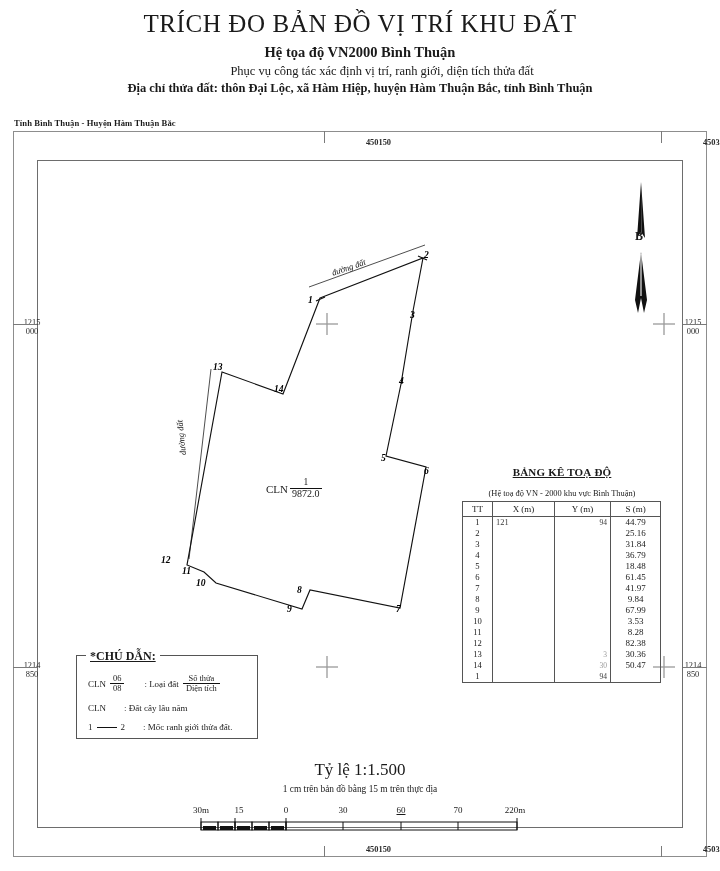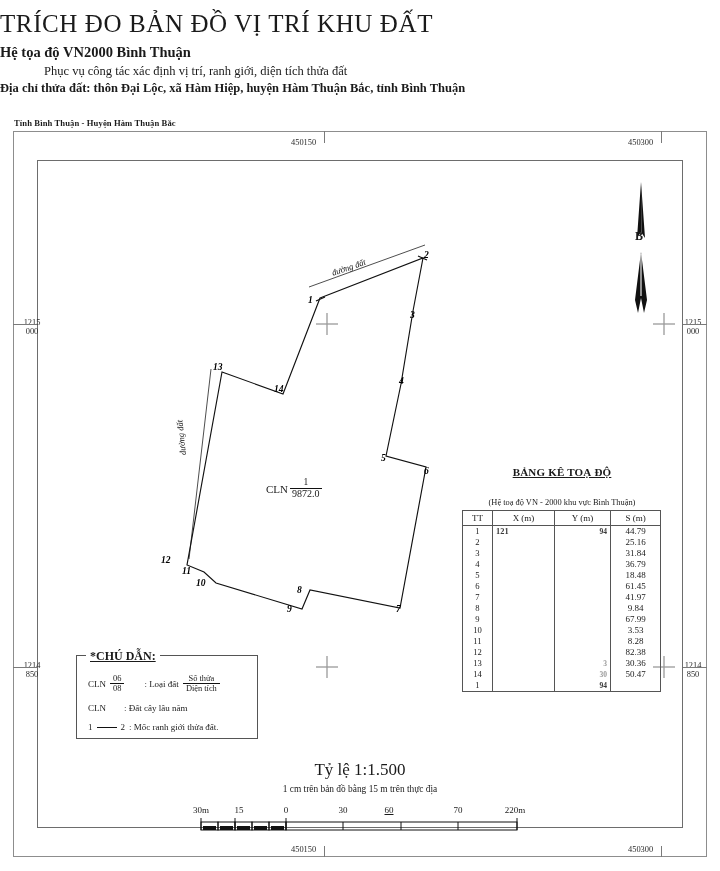--- a/index.html
+++ b/index.html
@@ -14,20 +14,21 @@
     font-family: "Liberation Serif", "DejaVu Serif", serif;
     color: #1a1a1a;
     overflow: hidden;
   }
 
   
   #doc-header {
     position: absolute;
     left: 0; top: 0;
     width: 720px;
+    text-align: center;
   }
   #doc-title {
     font-size: 25px;
     letter-spacing: 0.6px;
     margin-top: 10px;
     font-weight: 400;
     font-family: "Liberation Serif", "DejaVu Serif", serif;
   }
   #doc-subtitle {
     font-size: 14.5px;
@@ -70,22 +71,23 @@
     height: 668px;
     border: 1px solid #6d6d6d;
     box-sizing: border-box;
   }
 
   
   .grid-label {
     position: absolute;
     font-size: 8.4px;
     color: #2a2a2a;
-    text-align: left;
-    white-space: nowrap;
+    text-align: right;
+    white-space: nowrap;
+    font-weight: bold;
   }
   .grid-label-v {
     position: absolute;
     font-size: 8.4px;
     color: #2a2a2a;
     text-align: center;
     line-height: 1.12;
     white-space: nowrap;
   }
 
@@ -177,21 +179,21 @@
   #coord-table-title {
     text-align: center;
     font-size: 11px;
     font-weight: 700;
     text-decoration: underline;
     letter-spacing: 0.2px;
   }
   #coord-table-subtitle {
     text-align: center;
     font-size: 8.4px;
-    margin-top: 20px;
+    margin-top: 11px;
     margin-bottom: 3px;
   }
   table#coord-table {
     border-collapse: collapse;
     width: 198px;
     table-layout: fixed;
   }
   table#coord-table th,
   table#coord-table td {
     border: 1px solid #555;
@@ -208,21 +210,20 @@
     line-height: 14px;
     margin-top: 44px;
   }
   table#coord-table td.tt-cell { border-top: none; border-bottom: none; }
   table#coord-table td.xy-cell {
     border-top: none; border-bottom: none;
     color: #cfcfcf;
     font-size: 7.5px;
     text-align: right;
     padding-right: 3px;
-    font-weight: bold;
   }
   table#coord-table td.s-cell {
     border-top: none; border-bottom: none;
     text-align: center;
     font-size: 9px;
   }
   table#coord-table tr.first-data td { border-top: 1px solid #555; }
   table#coord-table tr.last-data td { border-bottom: 1px solid #555; }
   #coord-table col.c-tt { width: 30px; }
   #coord-table col.c-x  { width: 62px; }
@@ -553,32 +554,32 @@
 
 <div class="legend-row" style="left:88px; top:703px;">
   <span>CLN</span>
   <span style="margin-left:18px;">: Đất cây lâu năm</span>
 </div>
 
 <div class="legend-row" style="left:88px; top:722px;">
   <span>1</span>
   <span style="display:inline-block;width:20px;height:1px;background:#111;margin:0 4px;"></span>
   <span>2</span>
-  <span style="margin-left:4px;">: Mốc ranh giới thửa đất.</span>
+  <span style="margin-left:18px;">: Mốc ranh giới thửa đất.</span>
 </div>
 
 <div id="scale-title">Tỷ lệ 1:1.500</div>
 <div id="scale-note">1 cm trên bản đồ bằng 15 m trên thực địa</div>
 
 <div id="scale-bar-wrap">
   <div class="scale-tick-label" style="left:16px;">30m</div>
   <div class="scale-tick-label" style="left:54px;">15</div>
   <div class="scale-tick-label" style="left:101px;">0</div>
   <div class="scale-tick-label" style="left:158px;">30</div>
-  <div class="scale-tick-label" style="left:204px;text-decoration:underline;">60</div>
+  <div class="scale-tick-label" style="left:216px;text-decoration:underline;">60</div>
   <div class="scale-tick-label" style="left:273px;">70</div>
   <div class="scale-tick-label" style="left:330px;">220m</div>
 
   <svg viewBox="0 0 348 20" width="348" height="20" style="position:absolute;left:0;top:13px;">
 
     <g stroke="#111" stroke-width="1" fill="none">
       <rect x="16" y="4" width="17" height="8"></rect>
       <rect x="33" y="4" width="17" height="8"></rect>
       <rect x="50" y="4" width="17" height="8"></rect>
       <rect x="67" y="4" width="17" height="8"></rect>

